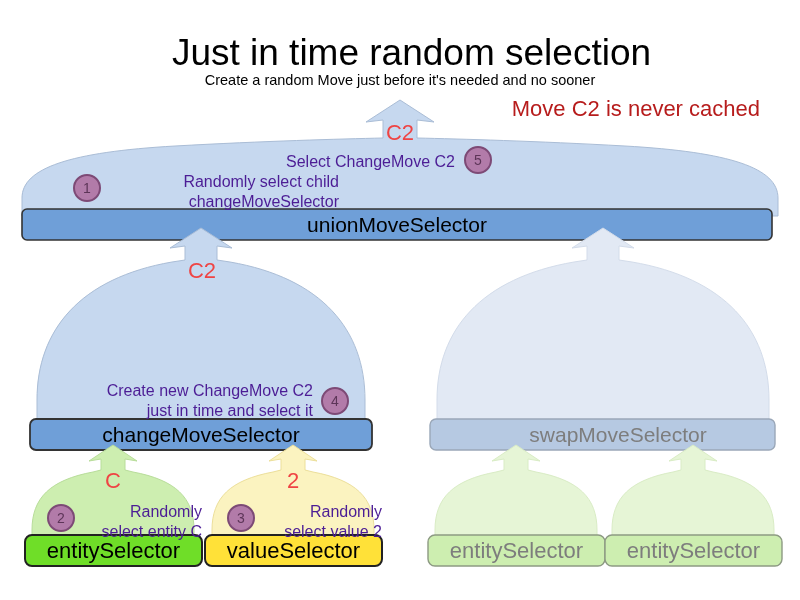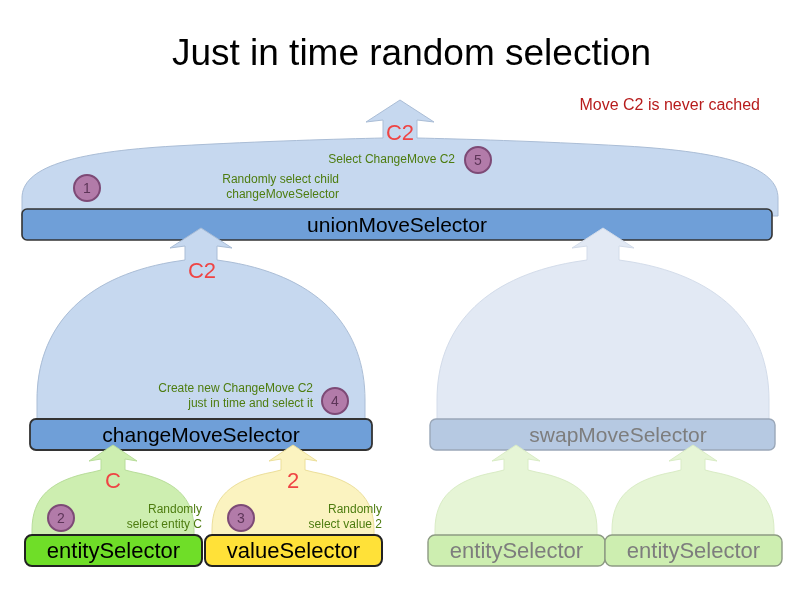--- a/index.html
+++ b/index.html
@@ -16,40 +16,40 @@
   .ttl{
     position:absolute;left:0;right:0;text-align:center;
     font-size:37px;color:#000;white-space:nowrap;padding-left:23px;
   }
   .sub{
     position:absolute;left:0;right:0;text-align:center;
     font-size:14.5px;color:#000;white-space:nowrap;
   }
   .warn{
     position:absolute;text-align:right;
-    font-size:16px;color:#b71c1c;white-space:nowrap;
+    font-size:22px;color:#b71c1c;white-space:nowrap;
   }
 
   .boxlabel{
     position:absolute;display:flex;align-items:center;justify-content:center;
     white-space:nowrap;pointer-events:none;
   }
   .lbl-union{font-size:21px;color:#000;text-align:right;}
   .lbl-change{font-size:21px;color:#000;}
   .lbl-swap{font-size:21px;color:#7d7d7d;}
   .lbl-leafA{font-size:22px;color:#000;}
   .lbl-leafFade{font-size:22px;color:#7d7d7d;}
 
   .flow{
     position:absolute;font-size:22px;color:#ef4444;text-align:center;
     white-space:nowrap;
   }
 
   .note{
-    position:absolute;font-size:12px;color:#4d7c0f;line-height:1.25;
+    position:absolute;font-size:16px;color:#4c1d95;line-height:1.25;
     white-space:pre-line;
   }
   .note.r{text-align:right;}
   .note.l{text-align:right;}
 
   .badge{
     position:absolute;width:28px;height:28px;border-radius:50%;
     background:#b27ba9;border:2px solid #7d4a76;
     color:#5d3558;font-size:14px;
     display:flex;align-items:center;justify-content:center;
@@ -172,20 +172,21 @@
          L 713,472
          C 756,480 774,498 774,530
          L 774,545 Z" fill="#e6f5d6" stroke="#d9ecc5" stroke-width="1"></path>
 
     <rect x="605" y="535" width="177" height="31" rx="7" ry="7" fill="#cdeeb0" stroke="#8d9a83" stroke-width="1.4"></rect>
 
   </svg>
 
   <div class="ttl" style="top:32px;">Just in time random selection</div>
 
+  <div class="sub" style="top:72px;">Create a random Move just before it's needed and no sooner</div>
 
   <div class="warn" style="top:96px;right:40px;">Move C2 is never cached</div>
 
   <div class="flow" style="left:370px;top:120px;width:60px;">C2</div>
 
   <div class="flow" style="left:172px;top:258px;width:60px;">C2</div>
 
   <div class="flow" style="left:83px;top:468px;width:60px;">C</div>
 
   <div class="flow" style="left:263px;top:468px;width:60px;">2</div>

